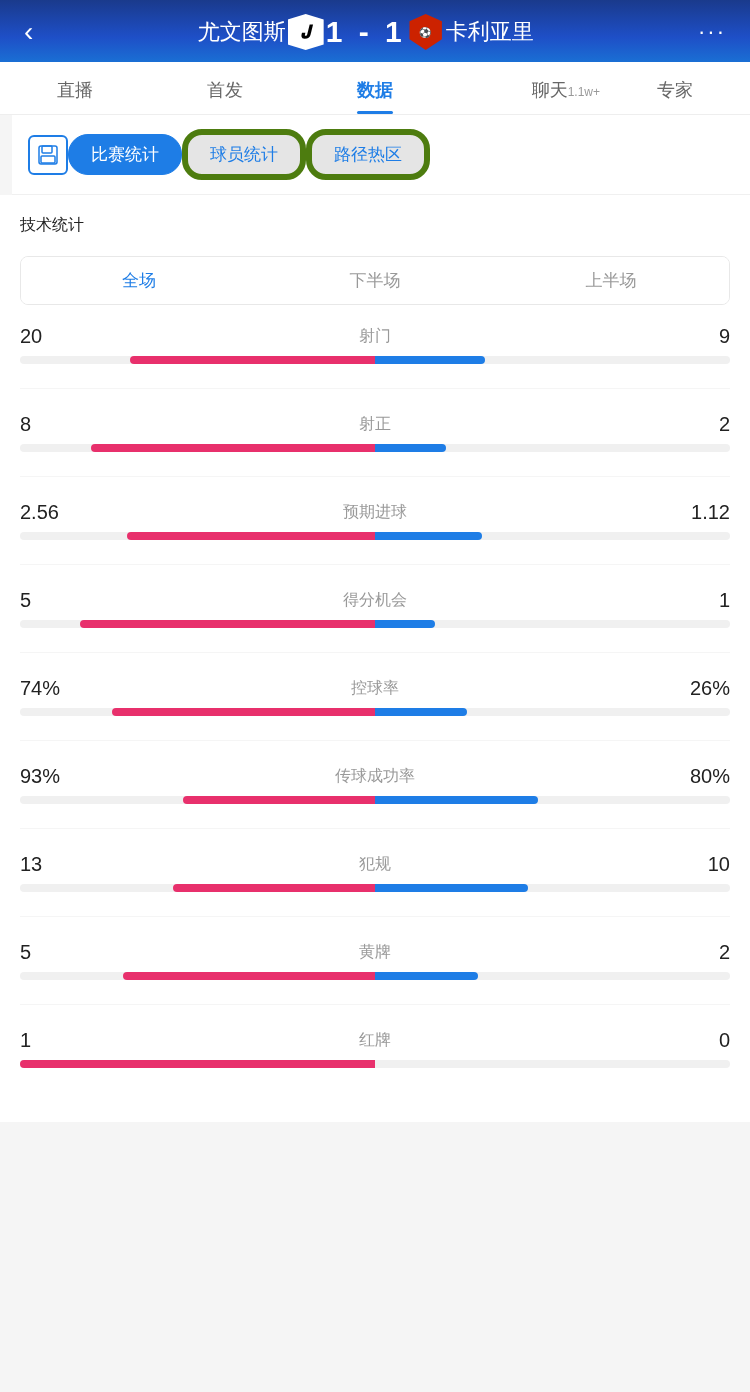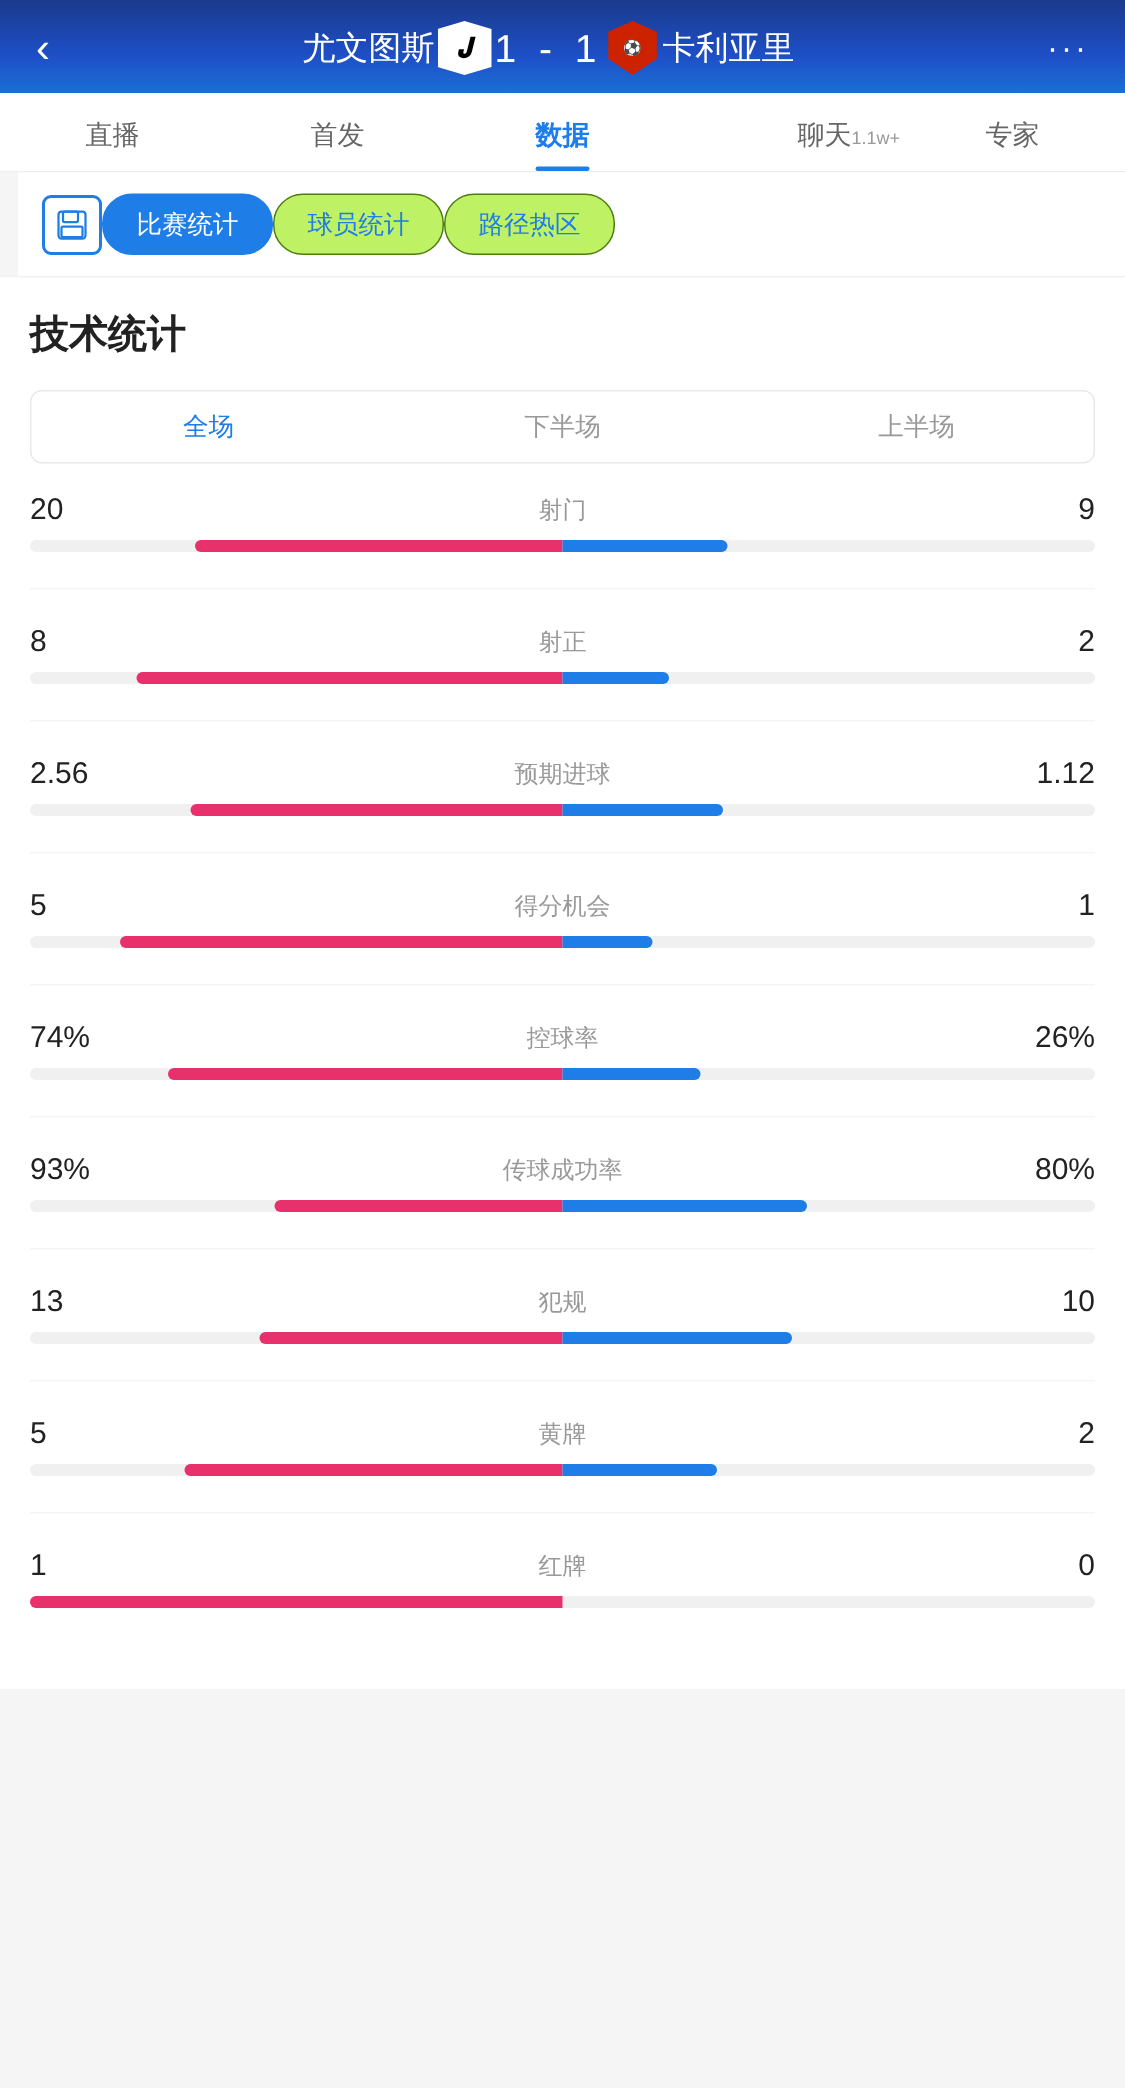--- a/index.html
+++ b/index.html
@@ -63,22 +63,22 @@
       clip-path: polygon(50% 0%, 95% 20%, 95% 70%, 50% 100%, 5% 70%, 5% 20%);
       display: flex;
       align-items: center;
       justify-content: center;
       color: white;
       font-size: 10px;
       font-weight: bold;
     }
     .score-display {
       color: white;
-      font-size: 26px;
-      font-weight: normal;
+      font-size: 30px;
+      font-weight: bold;
       letter-spacing: 4px;
     }
     .header-more {
       color: white;
       font-size: 22px;
       cursor: pointer;
       padding: 4px 8px;
       letter-spacing: 2px;
     }
 
@@ -148,35 +148,35 @@
       border: 1px solid #ddd;
       color: #666;
       background: white;
     }
     .sub-tab.active {
       background: #1e7de6;
       color: white;
       border-color: #1e7de6;
     }
     .sub-tab.outline {
-      border: 1px solid #4d7c0f;
+      border: 6px solid #4d7c0f;
       color: #1e7de6;
-      background: #bef264;
+      background: #e5e5e5;
       text-align: center;
     }
 
     
     .main-content {
       background: white;
       padding: 20px 20px 30px;
     }
 
     .section-title {
-      font-size: 26px;
-      font-weight: bold;
+      font-size: 16px;
+      font-weight: normal;
       color: #222;
       margin-bottom: 20px;
     }
 
     
     .period-tabs {
       display: flex;
       border: 1px solid #e8e8e8;
       border-radius: 8px;
       overflow: hidden;

